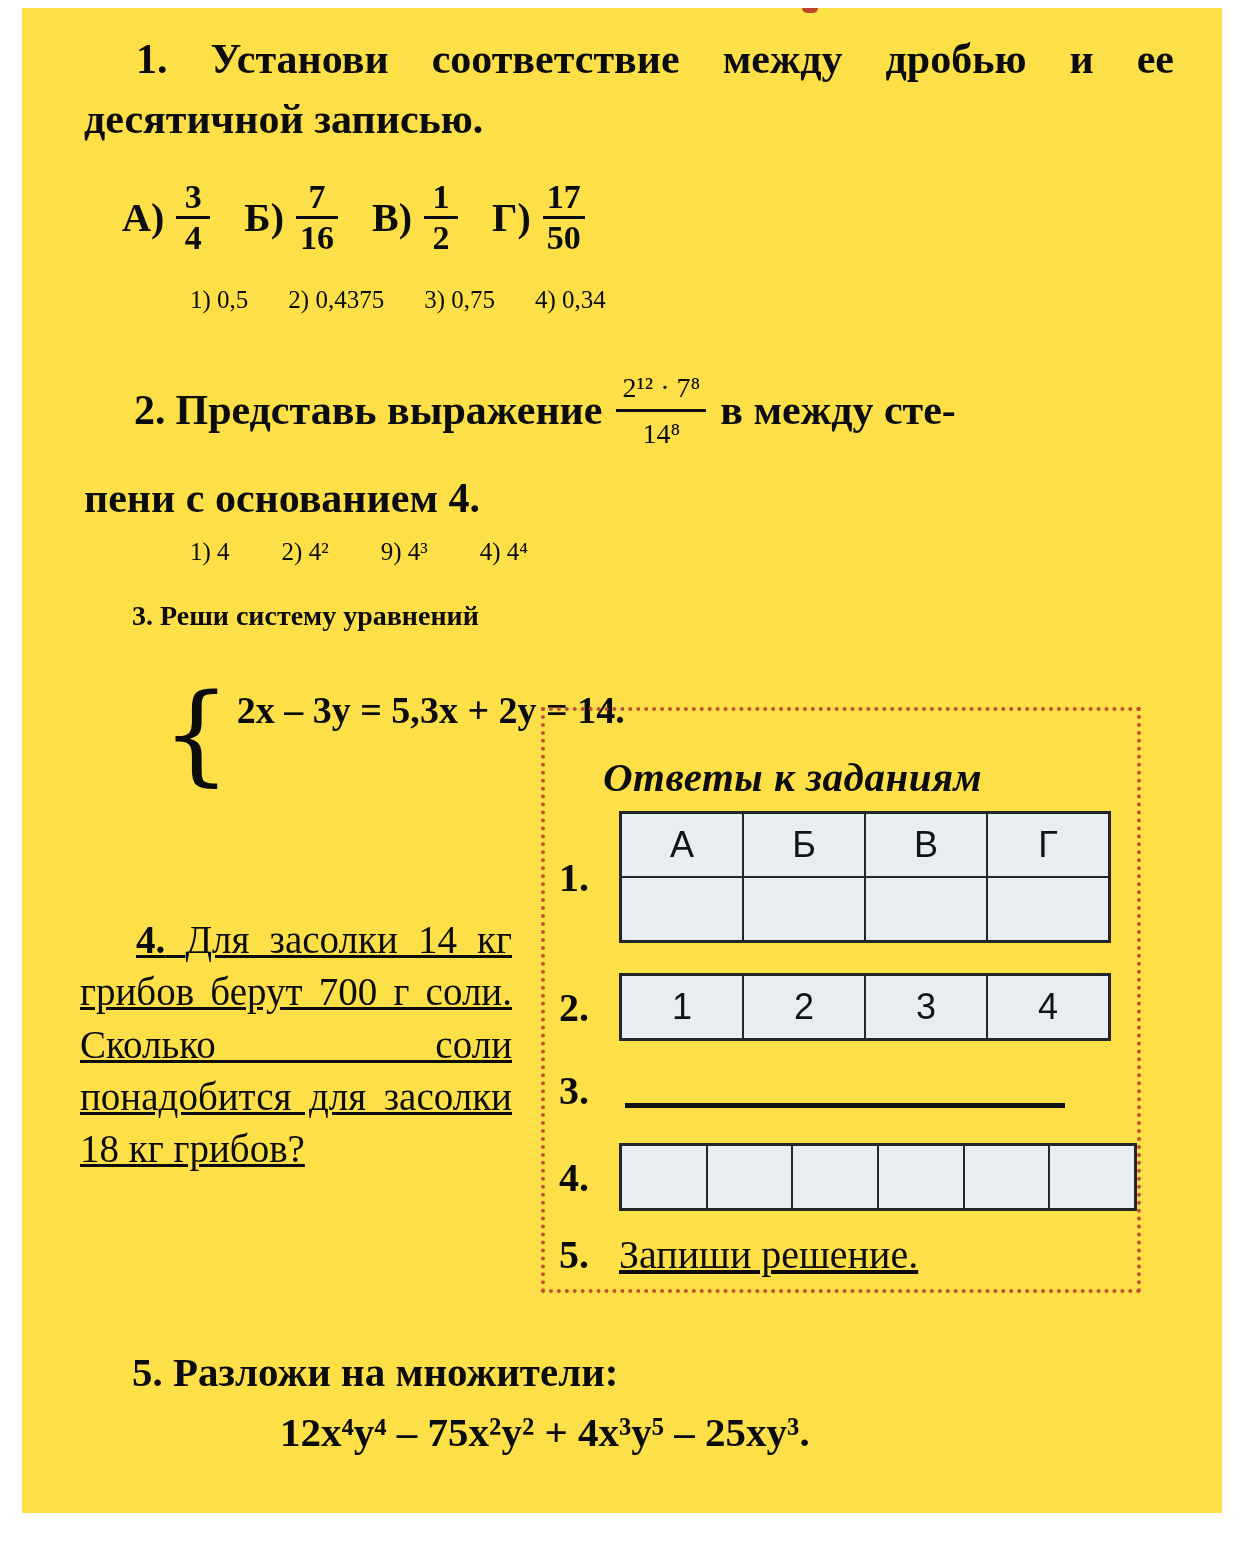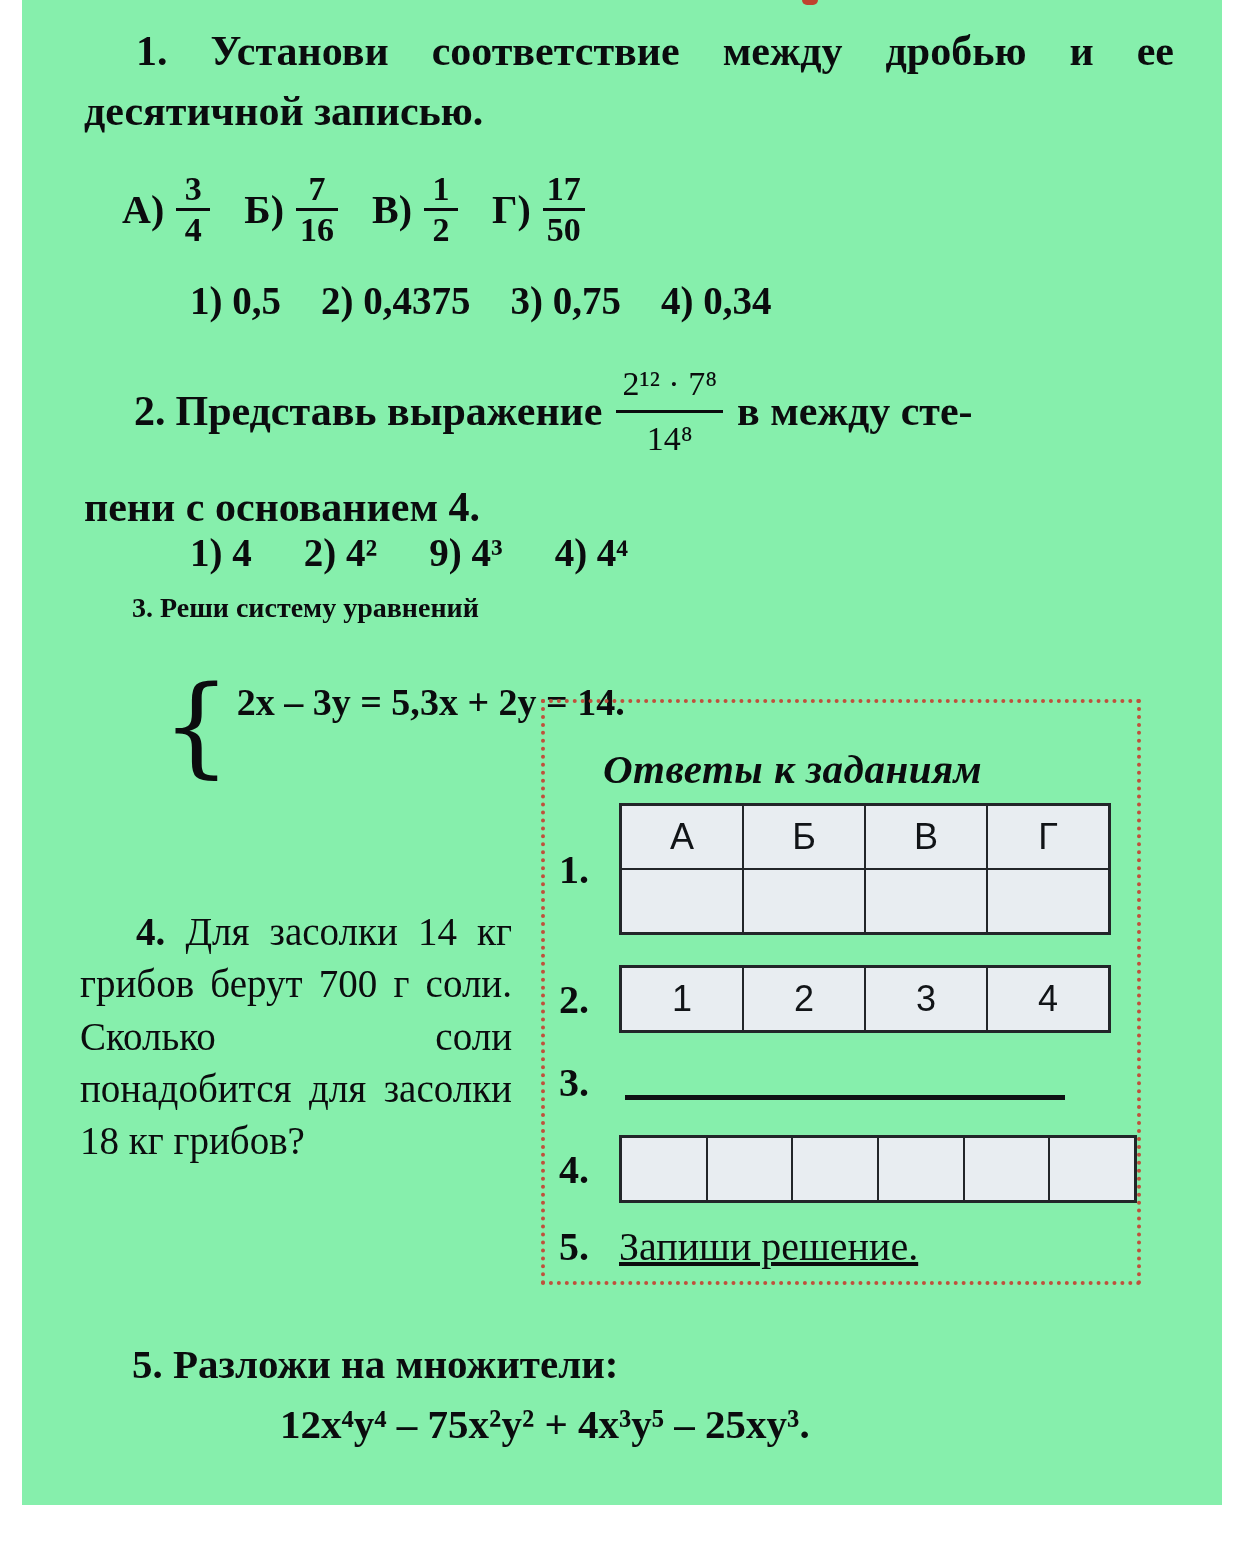--- a/index.html
+++ b/index.html
@@ -13,24 +13,24 @@
     position: relative;
     font-family: "Liberation Serif", "DejaVu Serif", serif;
     color: #0b0c0e;
     overflow: hidden;
   }
 
   
   #page-sheet {
     position: absolute;
     left: 22px;
-    top: 0px;
+    top: 8px;
     width: 1200px;
     height: 1505px;
-    background: #86efac;
+    background: #fde047;
   }
 
   
   #top-red-mark {
     position: absolute;
     left: 780px;
     top: 0px;
     width: 16px;
     height: 5px;
     background: #c0422e;
@@ -91,22 +91,22 @@
     display: block;
     width: 100%;
     min-width: 34px;
     height: 3px;
     background: #0b0c0e;
   }
   .frac .den { padding: 2px 4px 0 4px; }
 
   
   .options-row {
-    font-size: 39px;
-    font-weight: bold;
+    font-size: 25px;
+    font-weight: normal;
     display: flex;
     align-items: flex-start;
   }
   .opt { white-space: nowrap; }
 
   #task1-options {
     left: 168px;
     top: 278px;
   }
   #task1-options .opt { margin-right: 40px; }
@@ -123,21 +123,21 @@
   #t2-line1 {
     display: flex;
     align-items: center;
     padding-left: 50px;
   }
   #t2-expr {
     display: inline-flex;
     flex-direction: column;
     align-items: center;
     margin: 0 14px;
-    font-size: 34px;
+    font-size: 28px;
     font-weight: normal;
     font-family: "Liberation Serif", "DejaVu Serif", serif;
   }
   #t2-expr .num, #t2-expr .den { padding: 2px 6px; white-space: nowrap; }
   #t2-expr .bar { width: 100%; height: 3px; background: #0b0c0e; }
   #t2-line2 {
     margin-top: 14px;
   }
 
   #task2-options {
@@ -180,20 +180,21 @@
   
   #task4-text {
     left: 58px;
     top: 906px;
     width: 432px;
     font-size: 39px;
     line-height: 1.34;
     text-align: justify;
     text-indent: 56px;
     hyphens: manual;
+    text-decoration: underline;
   }
 
   
   #task5-heading {
     left: 110px;
     top: 1340px;
     font-size: 41px;
     font-weight: bold;
   }
   #task5-expr {

